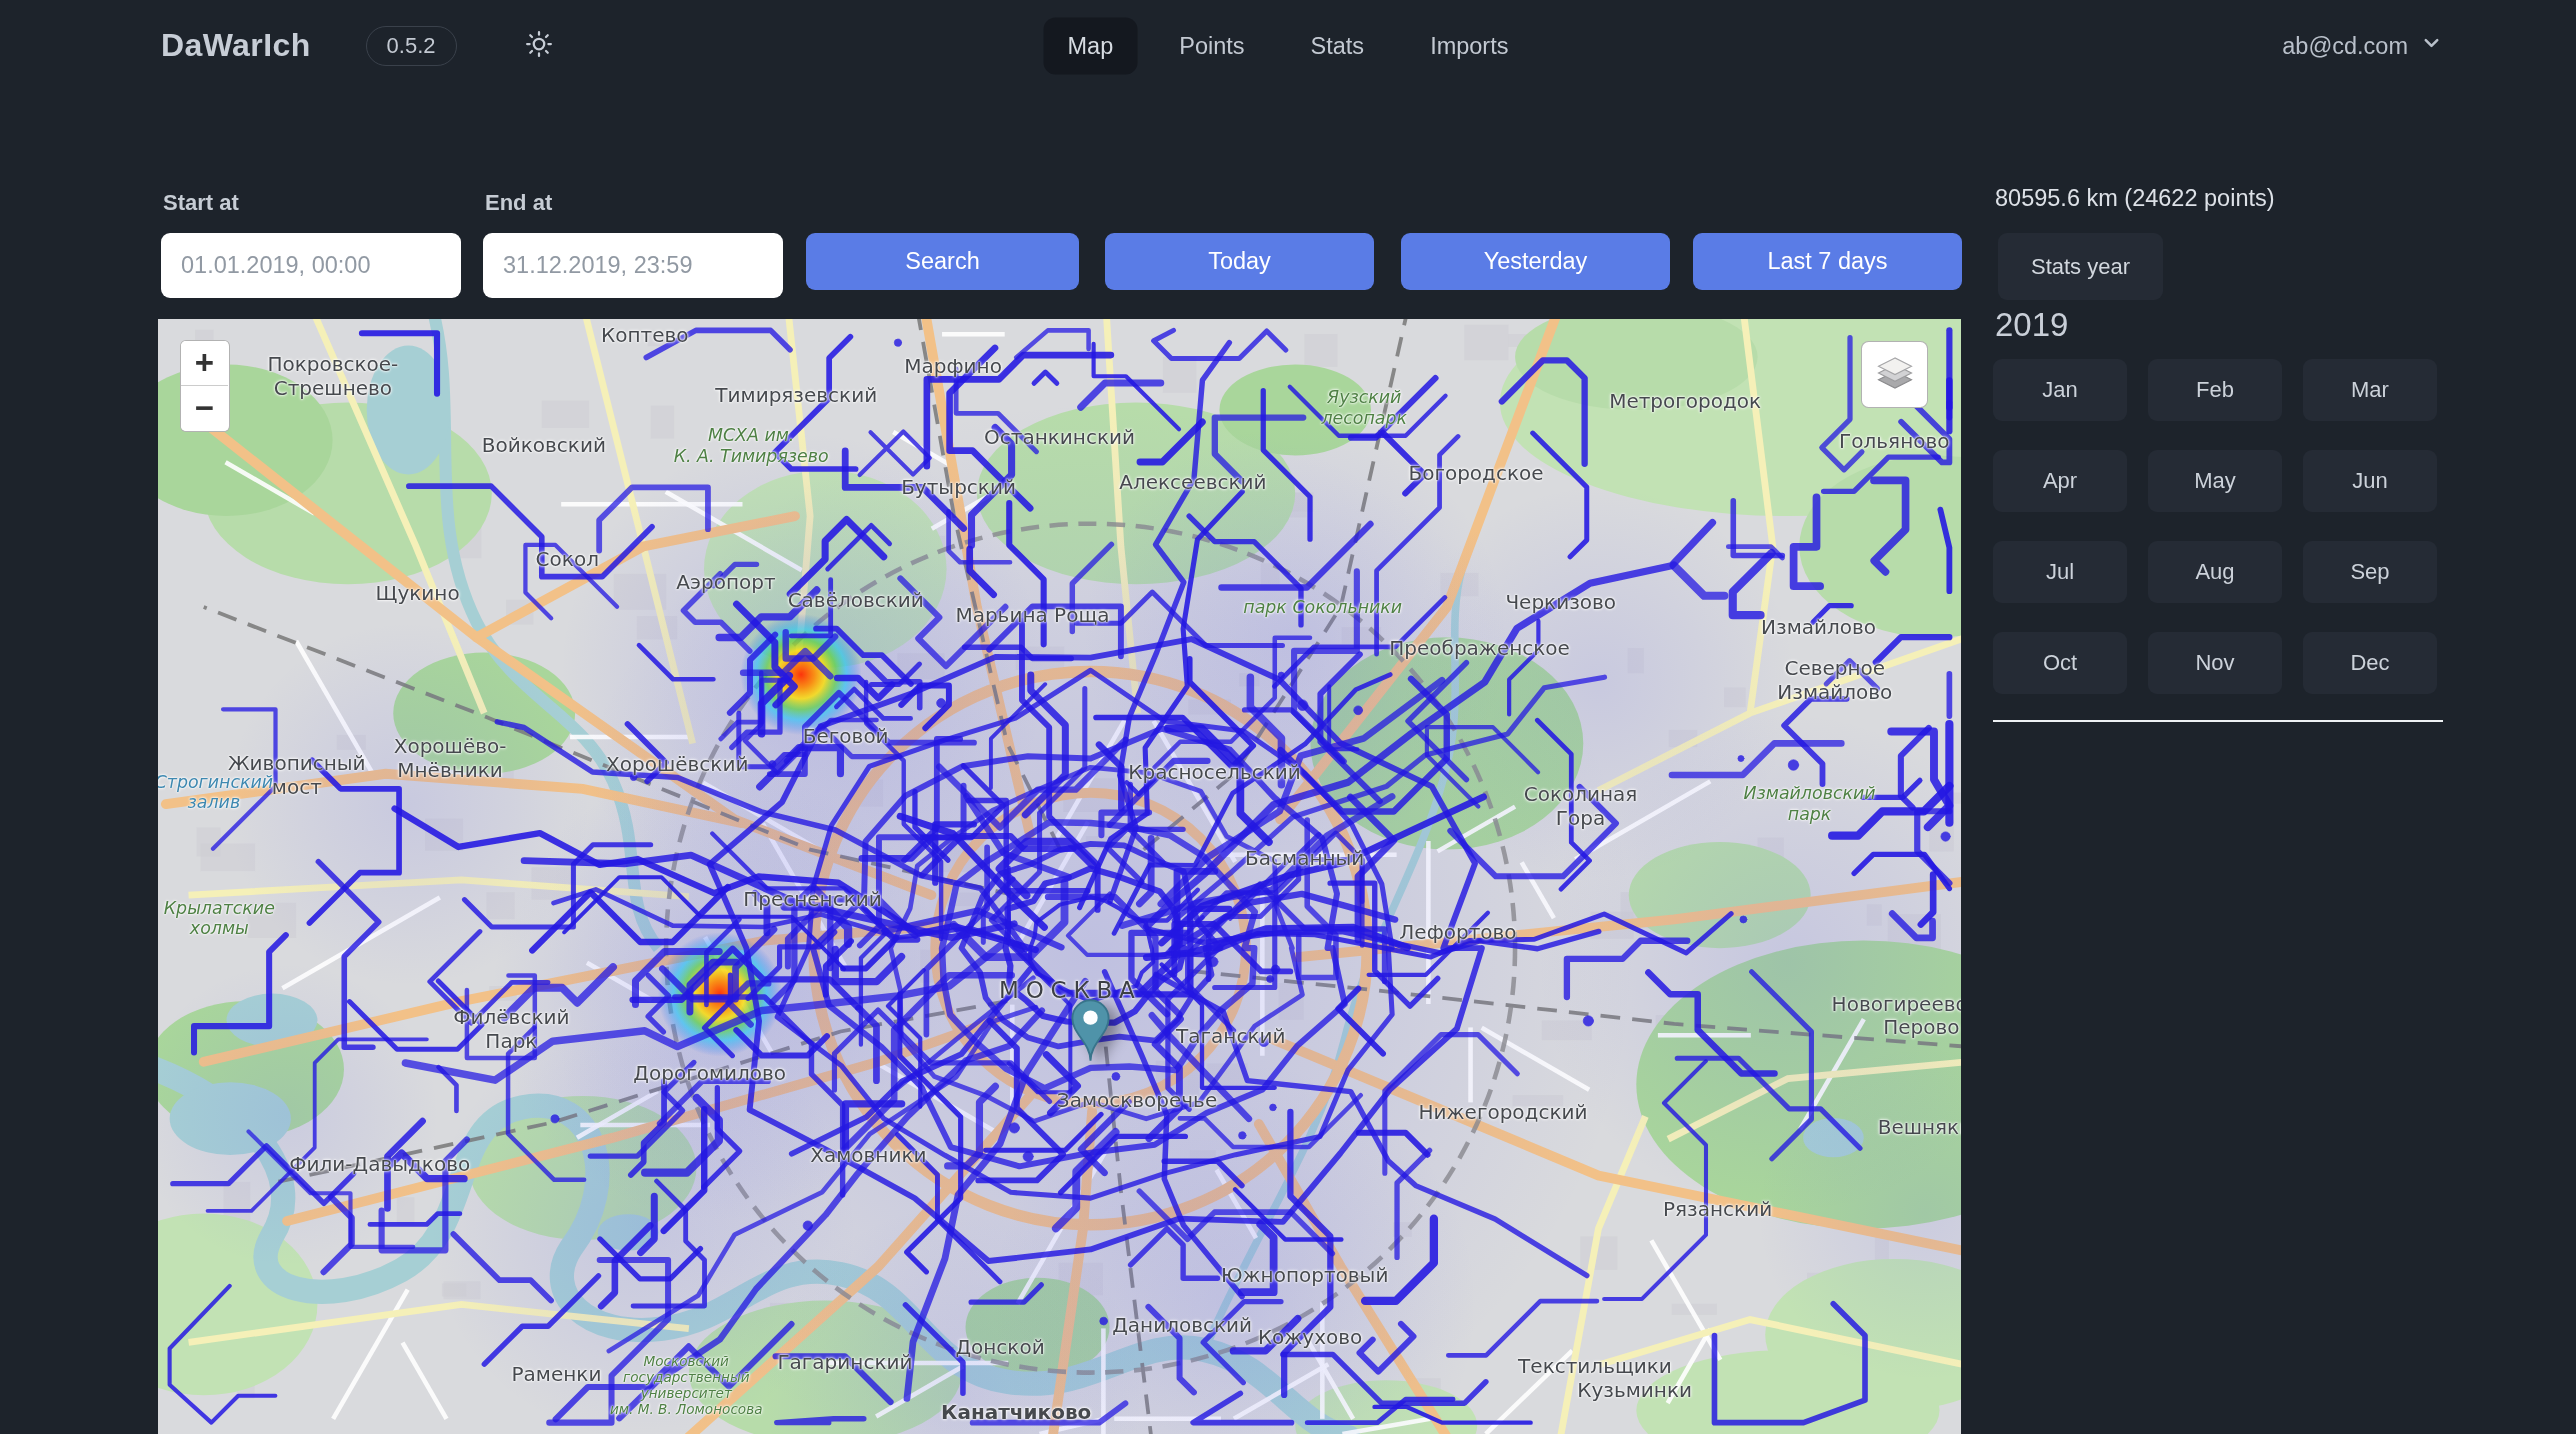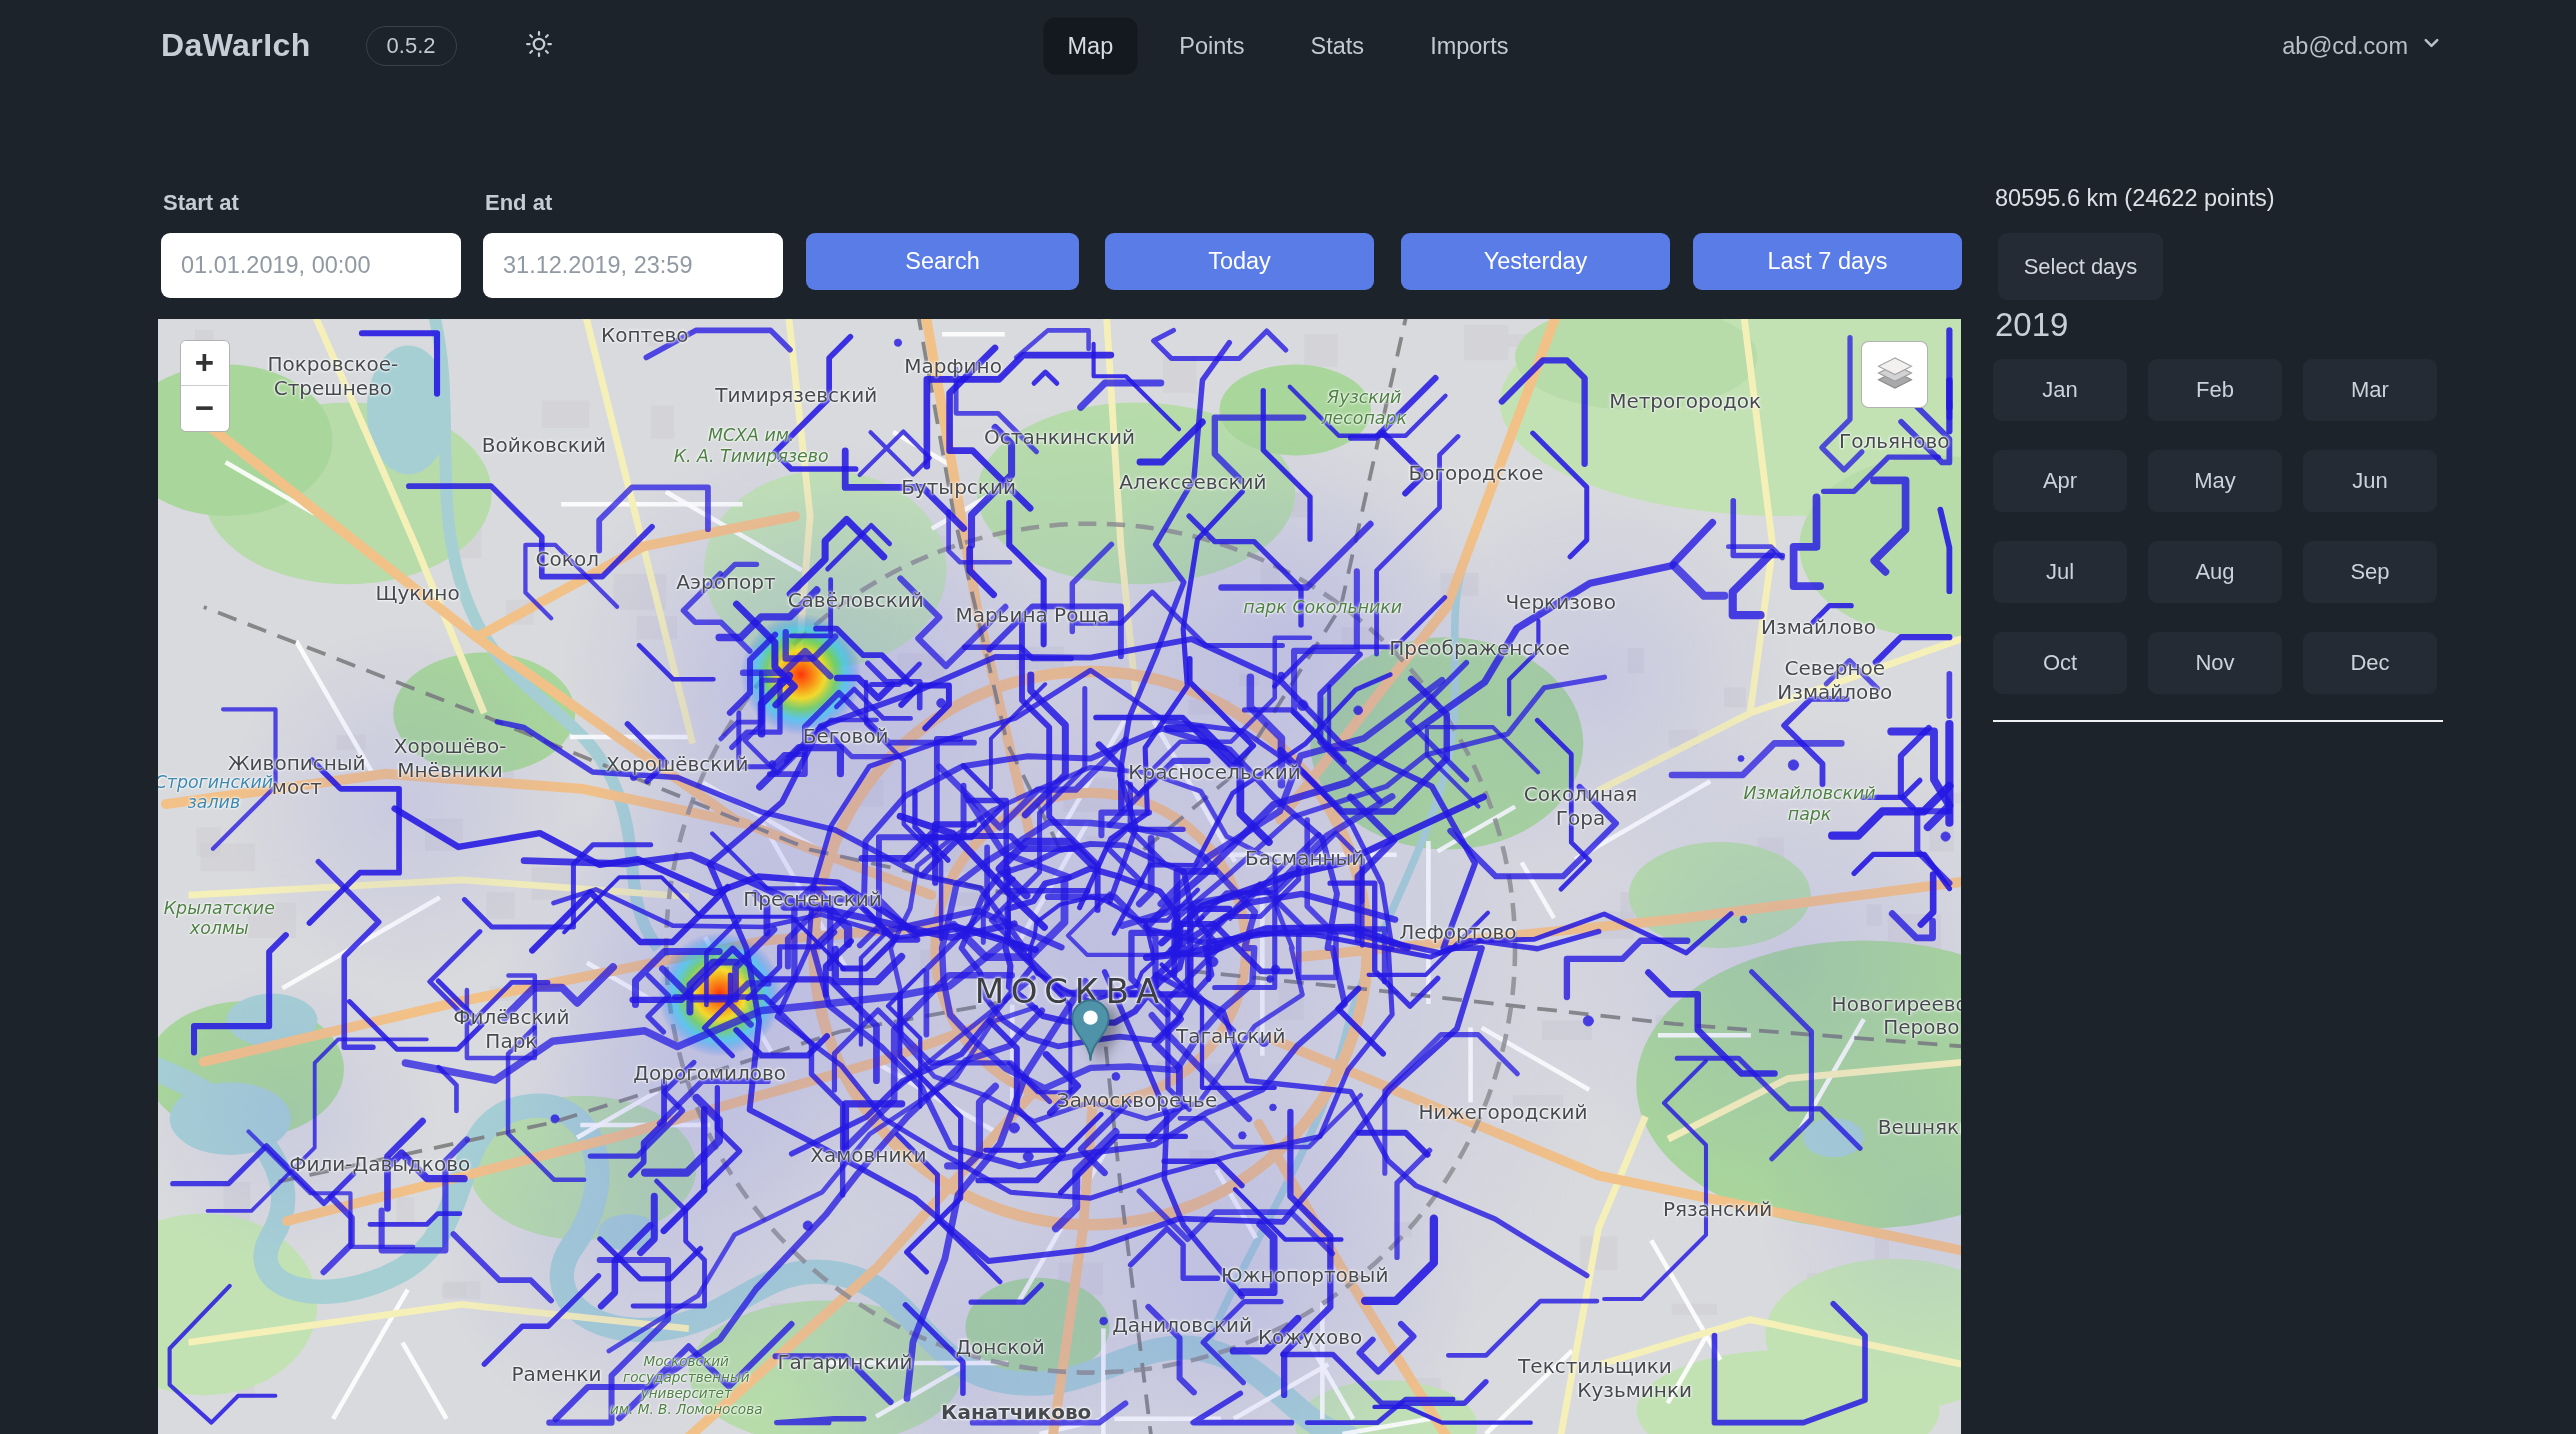--- a/index.html
+++ b/index.html
@@ -46,21 +46,21 @@
   .divider{position:absolute;left:1993px;top:720px;width:450px;height:2.3px;background:#eef1f4}
 
   
   .map{position:absolute;left:158px;top:319px;width:1803px;height:1115px;overflow:hidden;background:#d9dadd}
   .map svg.base{position:absolute;left:0;top:0}
   .maplbl{position:absolute;transform:translate(-50%,-50%);font-family:"DejaVu Sans",sans-serif;font-size:20px;
     color:#46494e;text-align:center;line-height:1.18;white-space:pre-line;pointer-events:none;
     text-shadow:0 0 3.8px #fff,0 0 2.3px #fff,0 0 1.5px #fff}
   .maplbl.park{color:#4e8044;font-style:italic;font-size:17.4px}
   .maplbl.water{color:#3e88b0;font-style:italic;font-size:17.4px}
-  .maplbl.city{font-size:34px;letter-spacing:6.8px;color:#3c3f45}
+  .maplbl.city{font-size:23px;letter-spacing:6.8px;color:#3c3f45}
   .maplbl.tiny{font-size:13.6px;color:#4e8044;font-style:italic}
 
   .zoomctl{position:absolute;left:22px;top:20.5px;width:50px;border:1.5px solid rgba(0,0,0,.3);border-radius:6px;
     overflow:hidden;background:#fff}
   .zoomctl button{display:block;width:47px;height:45px;background:#fff;border:none;font-size:33px;font-weight:700;
     color:#333;cursor:pointer;line-height:42px;padding:0;font-family:inherit}
   .zoomctl button:first-child{border-bottom:1.5px solid #ccc}
   .layersctl{position:absolute;left:1703px;top:22px;width:67px;height:67px;background:#fff;
     border:1.5px solid rgba(0,0,0,.3);border-radius:7.6px;display:flex;align-items:center;justify-content:center;cursor:pointer}
   .pin{position:absolute;left:909px;top:679px;filter:drop-shadow(10.6px 6px 6.8px rgba(0,0,0,.35))}
@@ -100,21 +100,21 @@
 <label class="flabel" id="lbl-start">Start at</label>
 <label class="flabel" id="lbl-end">End at</label>
 <input class="inp" id="inp-start" value="01.01.2019, 00:00" style="">
 <input class="inp" id="inp-end" value="31.12.2019, 23:59" style="">
 <button class="bbtn" id="btn-search">Search</button>
 <button class="bbtn" id="btn-today">Today</button>
 <button class="bbtn" id="btn-yesterday">Yesterday</button>
 <button class="bbtn" id="btn-last7">Last 7 days</button>
 
 <div class="summary">80595.6 km (24622 points)</div>
-<button class="selyear">Select days</button>
+<button class="selyear">Stats year</button>
 <h2 class="year-h">2019</h2>
 <div class="months">
   <button class="mbtn">Jan</button>
   <button class="mbtn">Feb</button>
   <button class="mbtn">Mar</button>
   <button class="mbtn">Apr</button>
   <button class="mbtn">May</button>
   <button class="mbtn">Jun</button>
   <button class="mbtn">Jul</button>
   <button class="mbtn">Aug</button>

